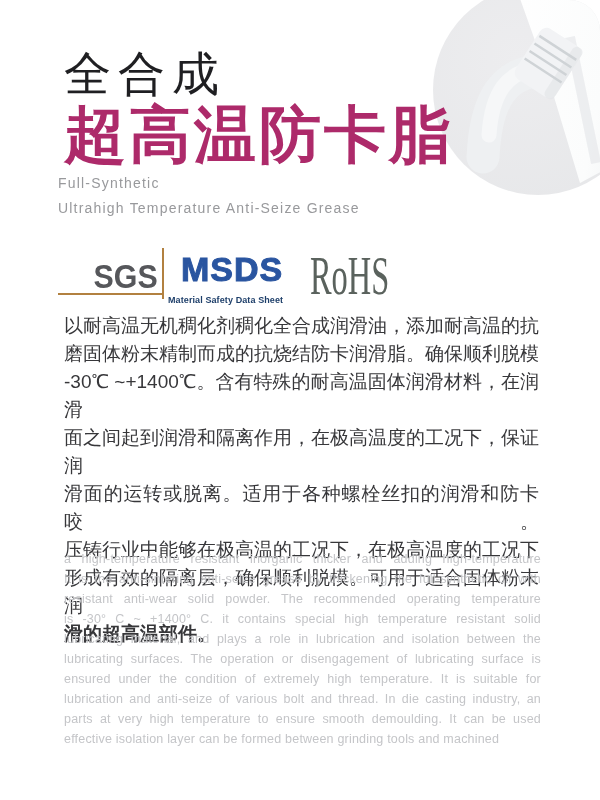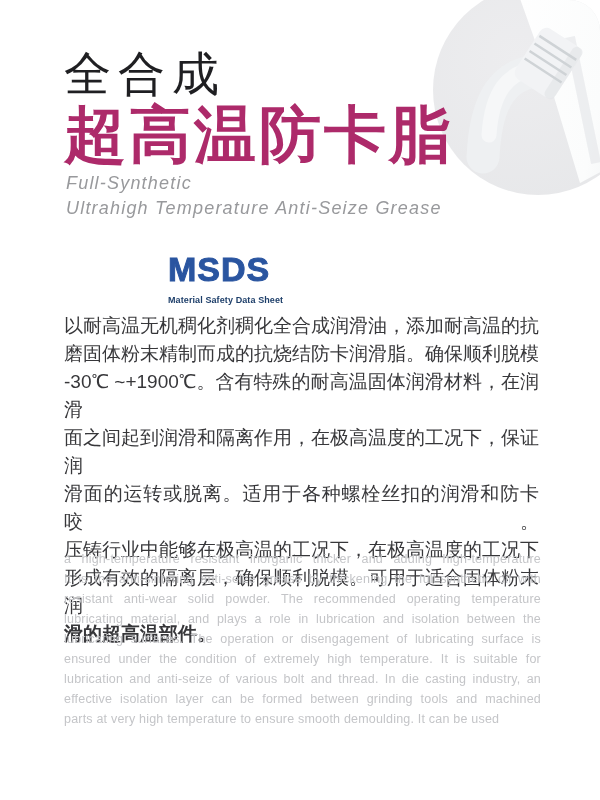--- a/index.html
+++ b/index.html
@@ -7,33 +7,33 @@
   .page{position:relative;width:600px;height:800px;overflow:hidden;background:#ffffff;border-radius:31px;}
 
   
   .product-photo{position:absolute;left:420px;top:-15px;width:240px;height:240px;}
 
   
   .title-black{position:absolute;left:64px;top:48px;margin:0;font-size:47px;line-height:1.1;
     font-weight:500;letter-spacing:7px;color:var(--title-black,#1f1f22);}
   .title-magenta{position:absolute;left:64px;top:101px;margin:0;font-size:62px;line-height:1.1;
     font-weight:700;letter-spacing:3px;color:var(--magenta,#ad2a6a);}
-  .subtitle-en{position:absolute;left:66px;top:171px;font-size:18px;line-height:25px;
-    font-style:italic;font-weight:500;letter-spacing:1.2px;color:var(--subtitle-gray,#98999c);}
+  .subtitle-en{position:absolute;left:58px;top:171px;font-size:14px;line-height:25px;
+    font-weight:500;letter-spacing:1.2px;color:var(--subtitle-gray,#98999c);}
 
   
   .certs{position:absolute;left:60px;top:247px;width:340px;height:56px;}
   .sgs{position:absolute;left:0;top:2px;width:104px;height:46px;}
   .sgs-text{position:absolute;right:6px;bottom:2px;font-size:33px;line-height:1;font-weight:700;
     color:var(--sgs-gray,#56575b);transform:scaleX(.92);transform-origin:right bottom;}
   .sgs-underline{position:absolute;left:-2px;right:0;bottom:0;height:2px;background:var(--sgs-orange,#b28140);}
   .sgs-vline{position:absolute;right:0;top:-1px;bottom:-4px;width:2px;background:var(--sgs-orange,#b28140);}
   .msds{position:absolute;left:108px;top:5px;}
   .msds-text{font-size:34px;line-height:1;font-weight:700;letter-spacing:1px;
-    color:var(--msds-blue,#2a55a0);-webkit-text-stroke:1px var(--msds-blue,#2a55a0);}
+    color:var(--msds-blue,#2a55a0);text-align:right;-webkit-text-stroke:1px var(--msds-blue,#2a55a0);}
   .msds-sub{font-size:9px;font-weight:700;letter-spacing:.1px;margin-top:9px;white-space:nowrap;
     color:var(--msds-navy,#1e3f6a);}
   .rohs{position:absolute;left:250px;top:7px;}
   .rohs-text{display:inline-block;font-family:"Liberation Serif",serif;font-size:54px;line-height:.85;
     color:var(--rohs-gray,#5a625d);transform:scaleX(.6);transform-origin:left top;}
 
   
   .desc-cn{position:absolute;left:64px;top:312px;width:475px;}
   .zh-line{font-size:19px;line-height:28px;font-weight:500;color:var(--text-dark,#37373a);
     text-align:justify;text-align-last:justify;}
@@ -83,42 +83,51 @@
   </svg>
 
   <h1 class="title-black">全合成</h1>
   <h2 class="title-magenta">超高温防卡脂</h2>
   <div class="subtitle-en">
     <div>Full-Synthetic</div>
     <div>Ultrahigh Temperature Anti-Seize Grease</div>
   </div>
 
   <div class="certs">
+    <div class="sgs">
+      <span class="sgs-underline"></span>
+      <span class="sgs-vline"></span>
+      <span class="sgs-text">SGS</span>
+    </div>
     <div class="msds">
       <div class="msds-text">MSDS</div>
       <div class="msds-sub">Material Safety Data Sheet</div>
+    </div>
+    <div class="rohs">
+      <span class="rohs-text">RoHS</span>
     </div>
   </div>
 
   <div class="desc-cn">
     <div class="zh-line">以耐高温无机稠化剂稠化全合成润滑油，添加耐高温的抗</div>
     <div class="zh-line">磨固体粉末精制而成的抗烧结防卡润滑脂。确保顺利脱模</div>
-    <div class="zh-line">-30℃ ~+1900℃。含有特殊的耐高温固体润滑材料，在润滑</div>
+    <div class="zh-line">-30℃ ~+1400℃。含有特殊的耐高温固体润滑材料，在润滑</div>
     <div class="zh-line">面之间起到润滑和隔离作用，在极高温度的工况下，保证润</div>
     <div class="zh-line">滑面的运转或脱离。适用于各种螺栓丝扣的润滑和防卡咬。</div>
     <div class="zh-line">压铸行业中能够在极高温的工况下，在极高温度的工况下</div>
     <div class="zh-line">形成有效的隔离层，确保顺利脱模。可用于适合固体粉末润</div>
     <div class="zh-line">滑的超高温部件。</div>
   </div>
 
   <div class="desc-en">
     <div class="en-line">a high-temperature resistant inorganic thicker and adding high-temperature</div>
     <div class="en-line">It is the anti-sintering anti-seize grease by thickening the full-synthetic oil with</div>
     <div class="en-line">resistant anti-wear solid powder. The recommended operating temperature</div>
+    <div class="en-line">is -30° C ~ +1400° C. it contains special high temperature resistant solid</div>
     <div class="en-line">lubricating material, and plays a role in lubrication and isolation between the</div>
     <div class="en-line">lubricating surfaces. The operation or disengagement of lubricating surface is</div>
     <div class="en-line">ensured under the condition of extremely high temperature. It is suitable for</div>
     <div class="en-line">lubrication and anti-seize of various bolt and thread. In die casting industry, an</div>
+    <div class="en-line">parts at very high temperature to ensure smooth demoulding. It can be used</div>
     <div class="en-line">effective isolation layer can be formed between grinding tools and machined</div>
-    <div class="en-line">parts at very high temperature to ensure smooth demoulding. It can be used</div>
   </div>
 
 </div>
 
 </body></html>

